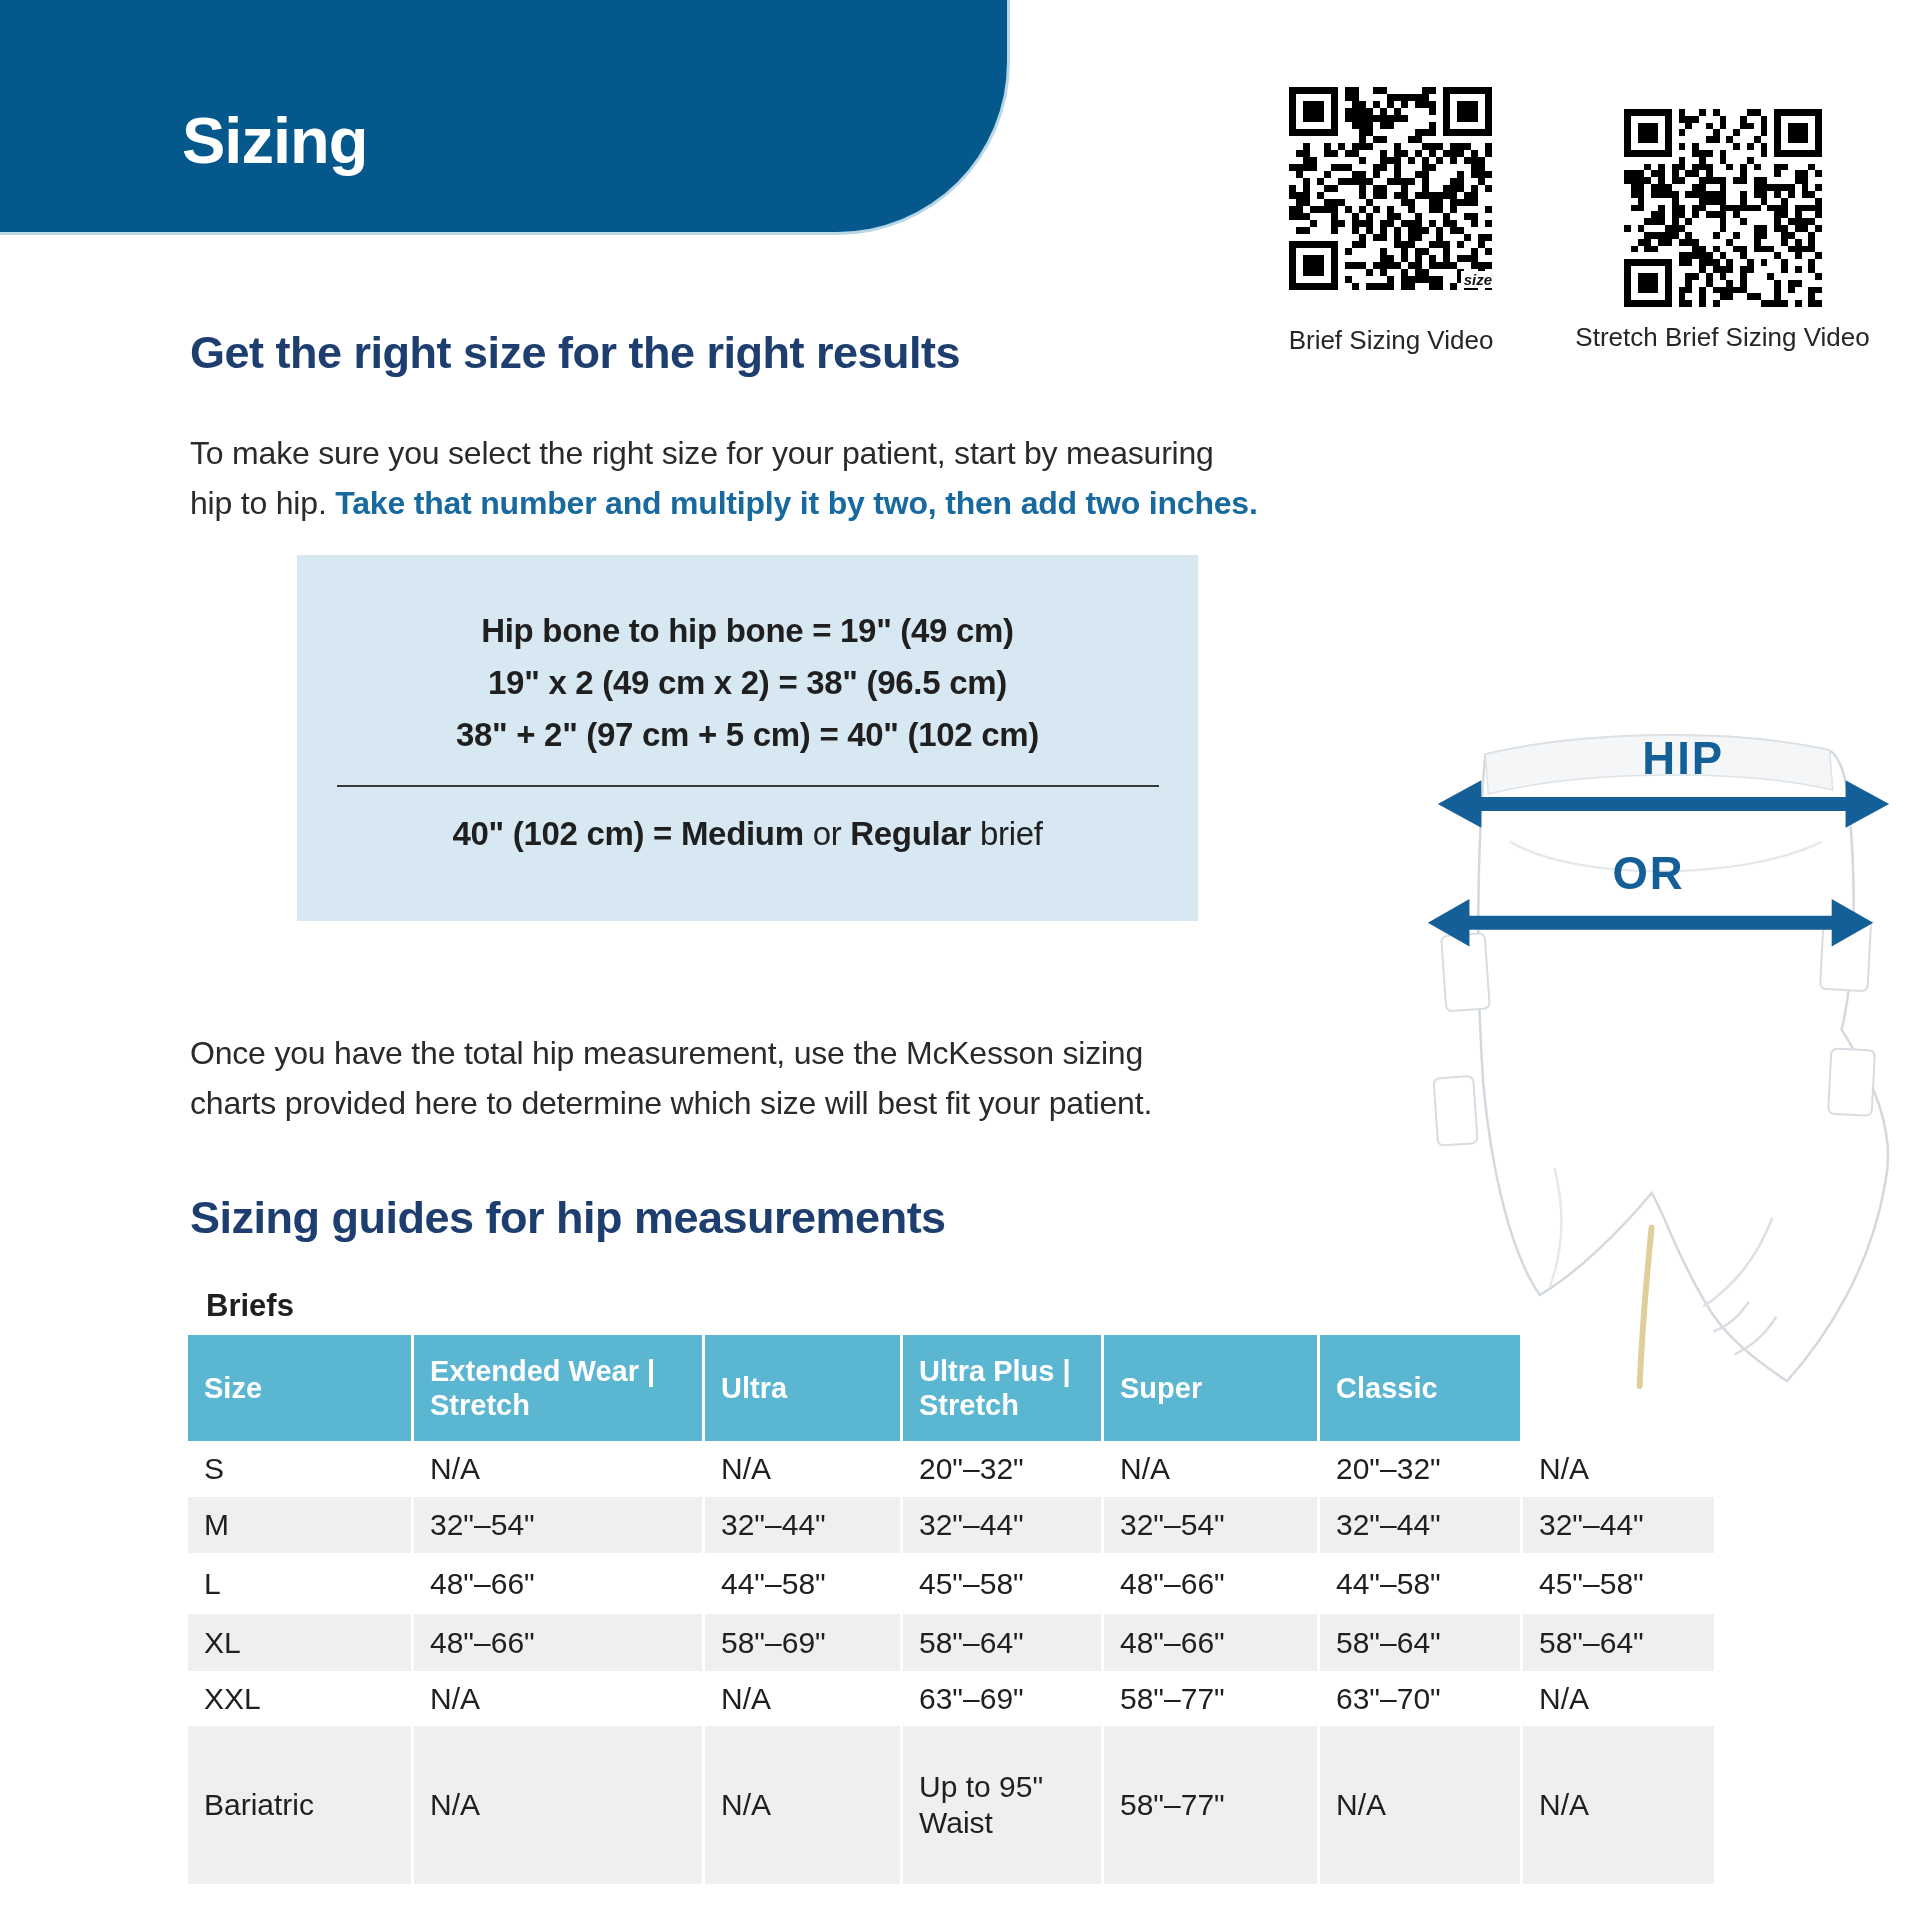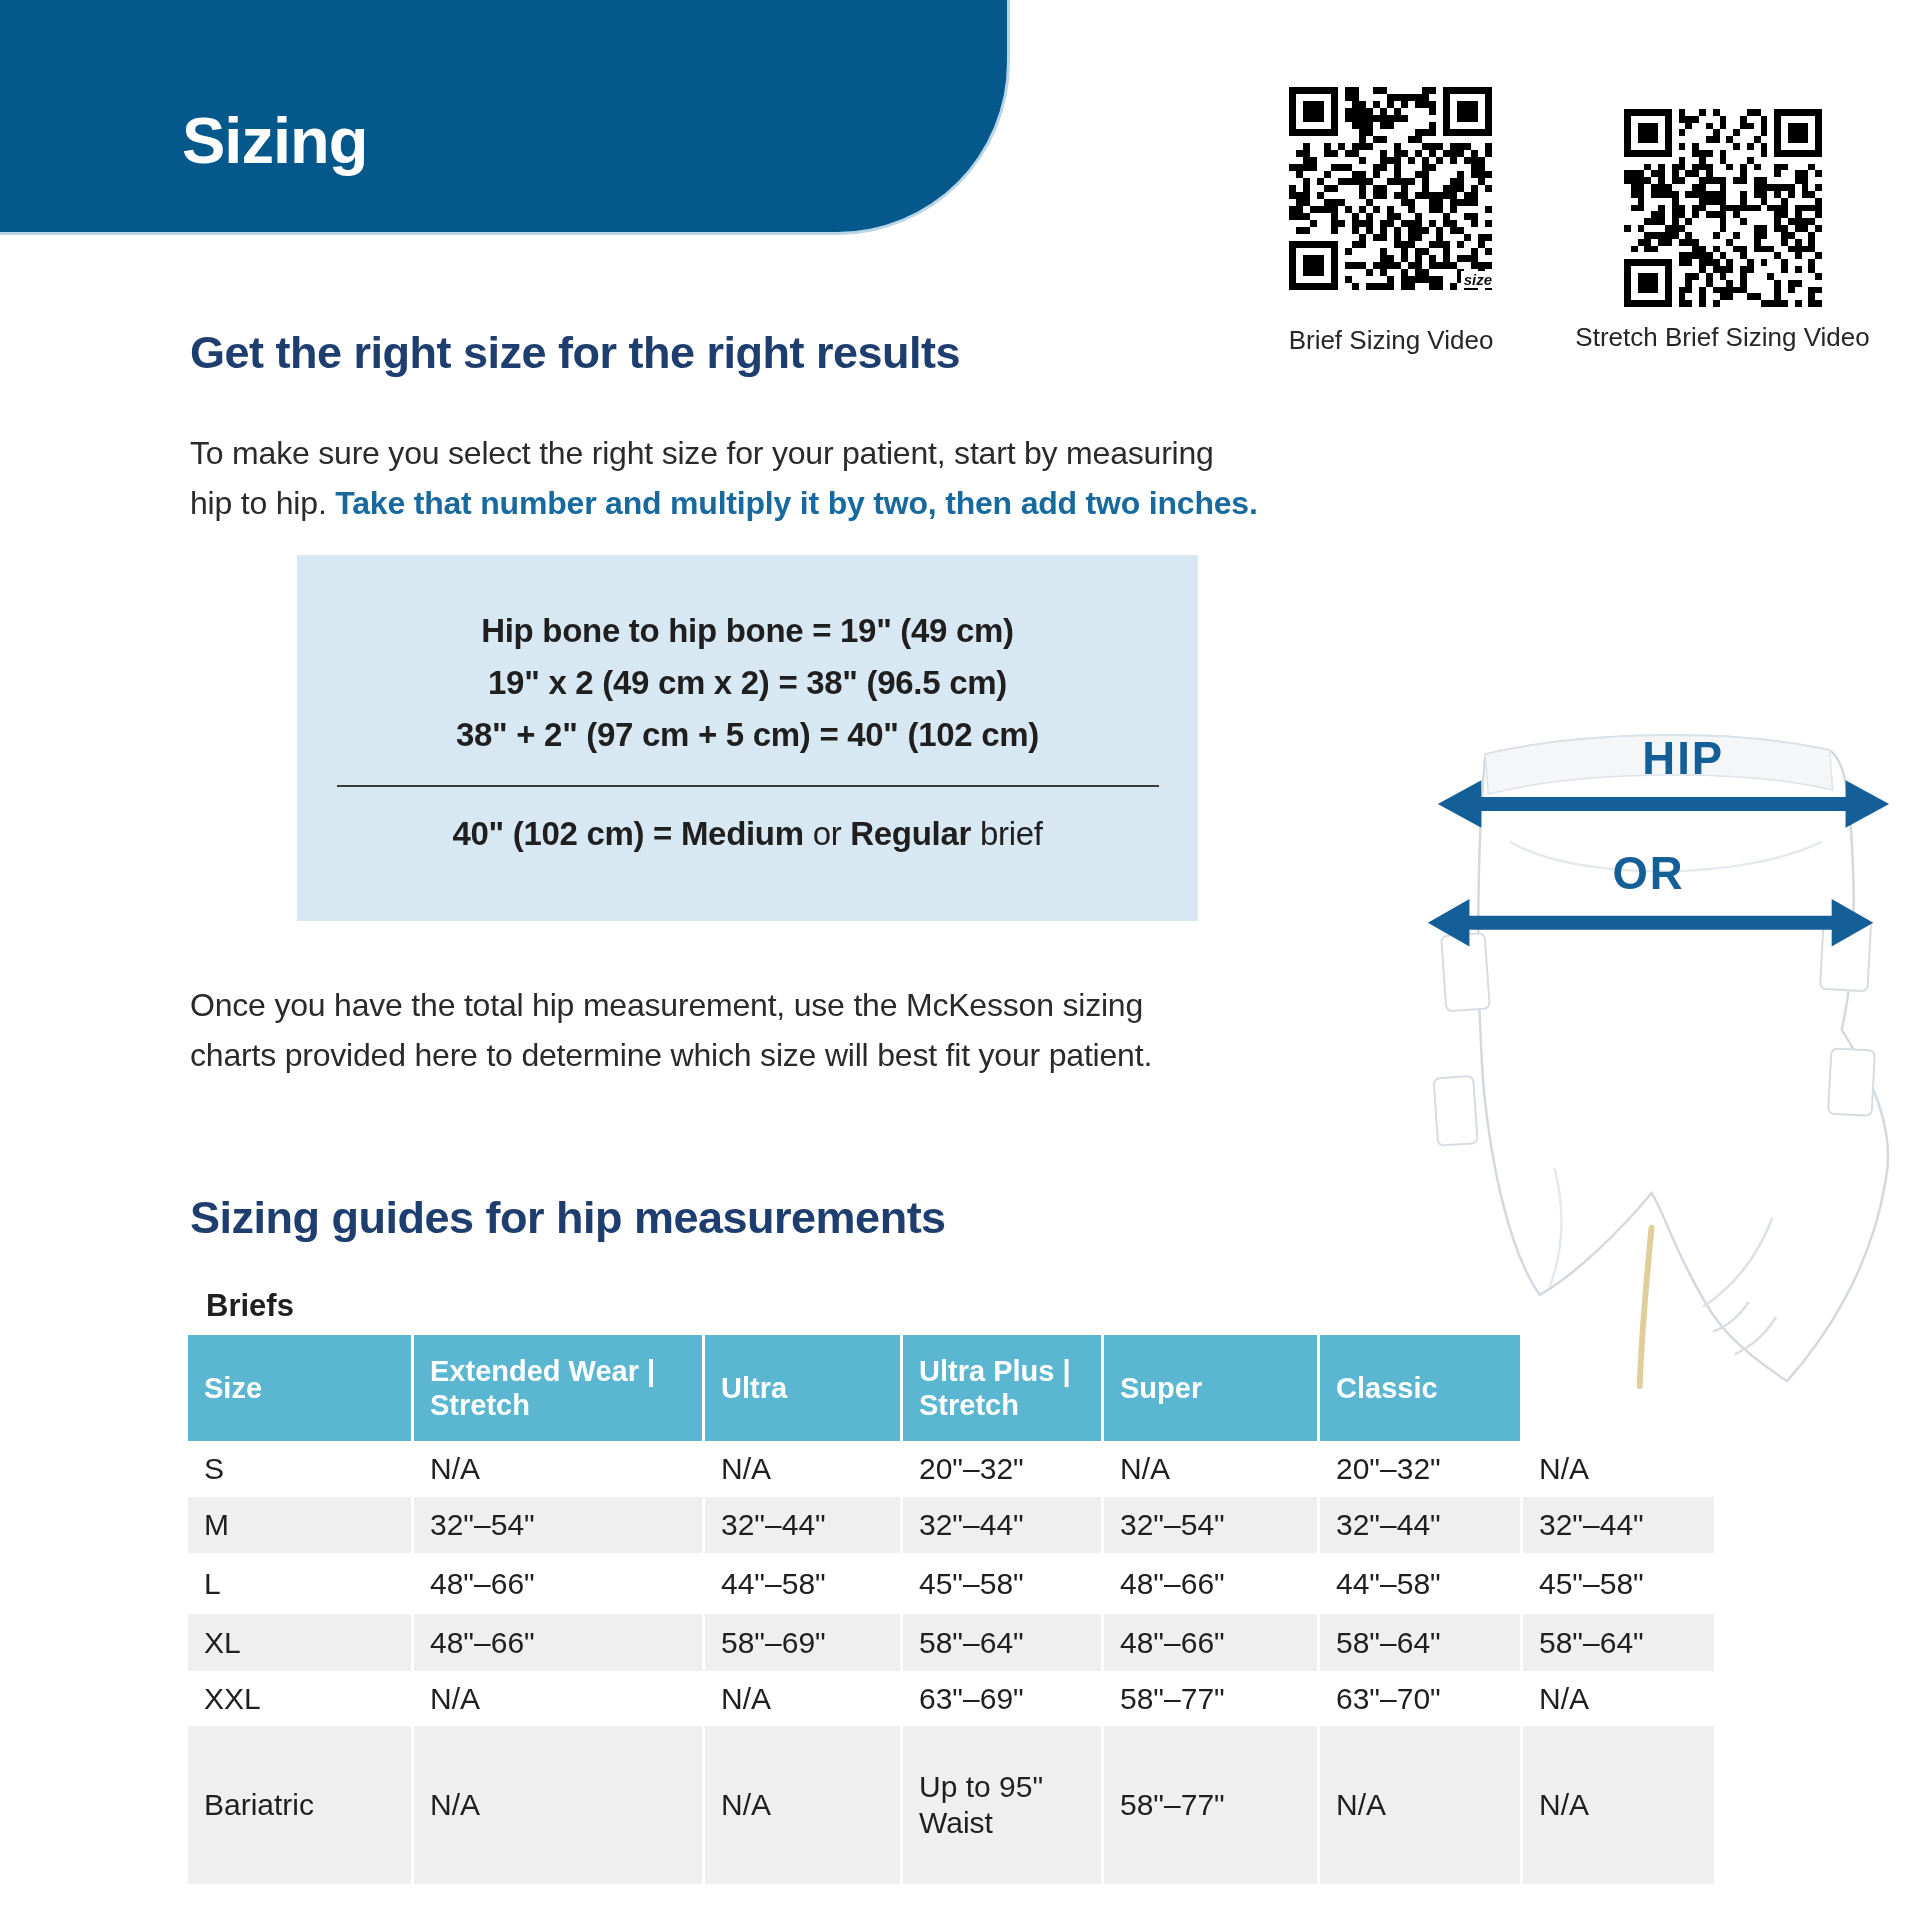--- a/index.html
+++ b/index.html
@@ -28,21 +28,21 @@
   .bitly{position:absolute;right:0px;bottom:2px;font-size:15px;font-style:italic;font-weight:700;color:#111;background:#fff;padding-left:3px;}
   .qr-label{position:absolute;text-align:center;font-size:26px;line-height:34px;color:#262626;}
   #qr1-label{left:1240px;top:323px;width:302px;}
   #qr2-label{left:1569px;top:320px;width:307px;}
   
   .h-section{position:absolute;font-size:45px;font-weight:800;color:var(--heading_navy);letter-spacing:-0.5px;}
   #h-get{left:190px;top:327px;}
   #h-guides{left:190px;top:1192px;}
   .para{position:absolute;font-size:32px;line-height:50px;color:#2a2a2a;letter-spacing:-0.2px;}
   #p1{left:190px;top:428px;}
-  #p2{left:190px;top:980px;}
+  #p2{left:190px;top:1028px;}
   .bold-blue{font-weight:800;color:var(--link_blue);}
   
   .calc-box{
     position:absolute;left:297px;top:555px;width:901px;height:366px;
     background:var(--pale_blue_box);box-sizing:border-box;padding-top:50px;text-align:center;
   }
   .calc-line{font-size:33px;font-weight:700;color:#1f1f1f;line-height:52px;letter-spacing:-0.3px;}
   .calc-divider{width:822px;margin:24px auto 0 auto;border:none;border-top:2px solid #3a3a3a;}
   .calc-result{margin-top:28px;font-size:33px;color:#1f1f1f;letter-spacing:-0.3px;}
   .calc-result .pfx{font-weight:700;}

